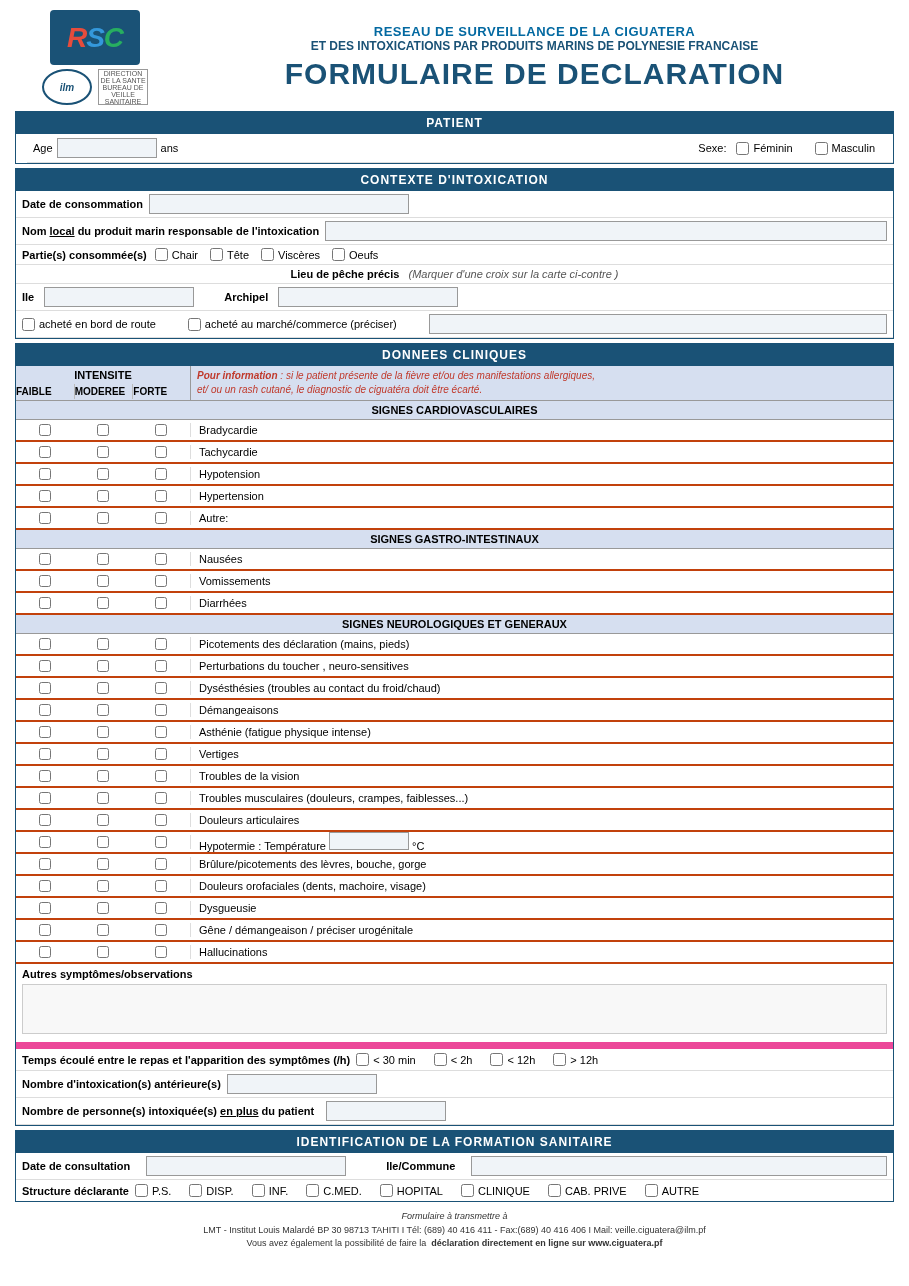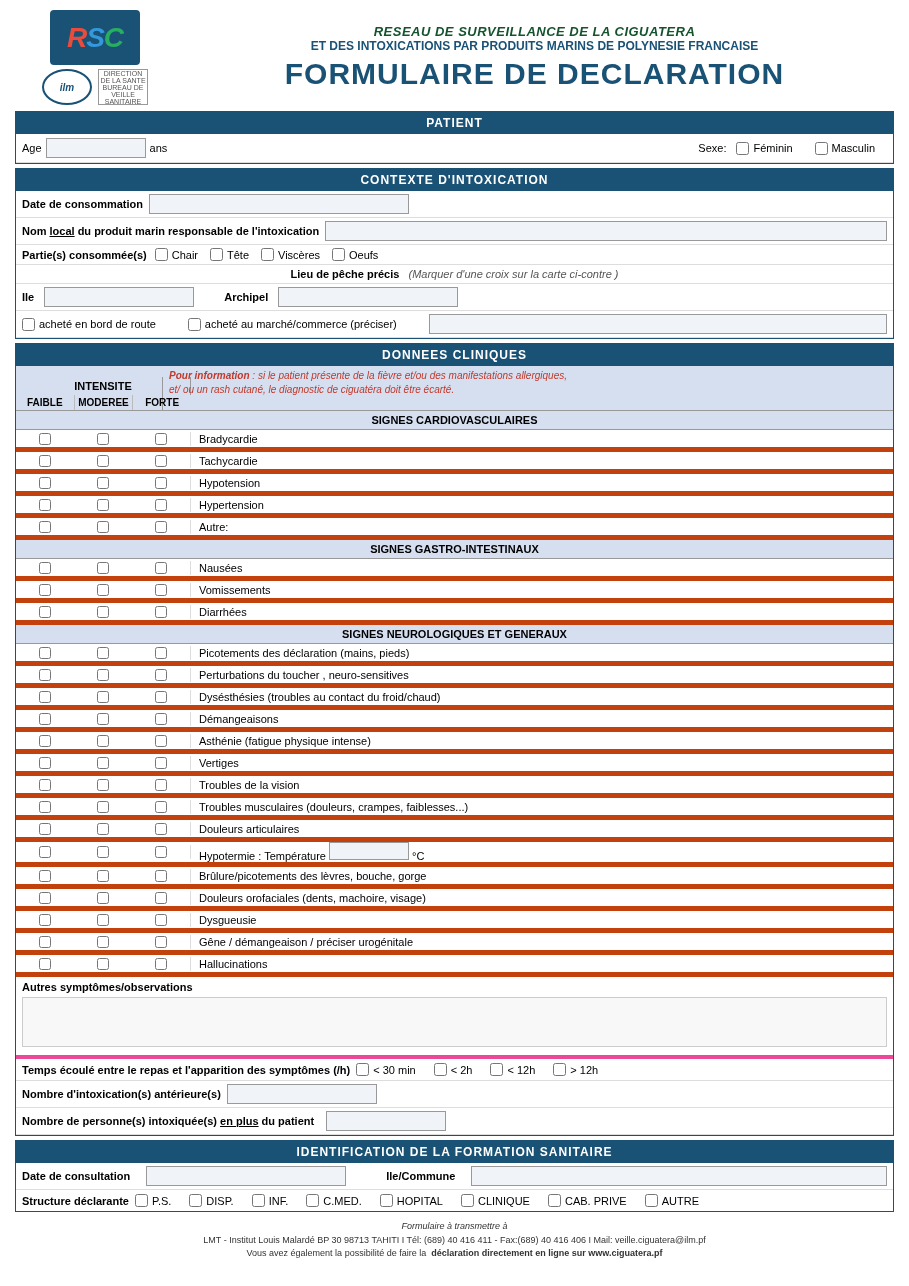--- a/index.html
+++ b/index.html
@@ -67,23 +67,22 @@
       color: #555;
       text-align: center;
     }
     .header-text {
       flex: 1;
       text-align: center;
     }
     .header-text .line1 {
       font-size: 13px;
       font-weight: bold;
-      color: #14532d;
+      color: #0369a1;
       letter-spacing: 0.5px;
-      font-style: italic;
     }
     .header-text .line2 {
       font-size: 12px;
       font-weight: bold;
       color: #1a5276;
       margin-bottom: 4px;
     }
     .header-text .main-title {
       font-size: 30px;
       font-weight: bold;
@@ -119,20 +118,21 @@
     }
     .checkbox-group input[type=checkbox] {
       width: 13px;
       height: 13px;
     }
     .row-patient {
       display: flex;
       align-items: center;
       padding: 4px 6px;
       border-bottom: 1px solid #ddd;
+      margin-left: 11px;
     }
     .age-section {
       display: flex;
       align-items: center;
       gap: 4px;
       flex: 1;
     }
     .sexe-section {
       display: flex;
       align-items: center;
@@ -192,21 +192,20 @@
       font-weight: bold;
       padding: 3px;
       font-size: 11px;
     }
     .intensite-sub {
       display: flex;
       width: 175px;
     }
     .intensite-sub-item {
       flex: 1;
-      text-align: center;
       border-right: 1px solid #bbb;
       font-weight: bold;
       font-size: 10px;
       padding: 2px 0;
     }
     .info-col {
       flex: 1;
       padding: 3px 6px;
       color: #c0392b;
       font-style: italic;
@@ -217,21 +216,21 @@
       background: #d6dff0;
       text-align: center;
       font-weight: bold;
       font-size: 11px;
       padding: 3px;
       border-bottom: 1px solid #999;
     }
     .sign-row {
       display: flex;
       align-items: center;
-      border-bottom: 5px solid #c2410c;
+      border-bottom: 2px solid #c2410c;
       min-height: 22px;
     }
     .checkboxes-col {
       width: 175px;
       display: flex;
       align-items: center;
       padding: 1px 0;
       border-right: 1px solid #ddd;
     }
     .cb-cell {
@@ -407,21 +406,21 @@
       <span>acheté au marché/commerce  (préciser)</span>
     </div>
     <div class="input-box-wide"></div>
   </div>
 </div>
 
 <div class="outer-border" style="margin-top:4px;">
   <div class="section-header">DONNEES CLINIQUES</div>
 
   <div class="clinical-header-row">
-    <div style="width:147px; border-right:1px solid #999;margin-top:11px;">
+    <div style="width:175px; border-right:1px solid #999;">
       <div class="intensite-col">INTENSITE</div>
       <div class="intensite-sub">
         <div class="intensite-sub-item">FAIBLE</div>
         <div class="intensite-sub-item">MODEREE</div>
         <div class="intensite-sub-item" style="border-right:none;">FORTE</div>
       </div>
     </div>
     <div class="info-col">
       <span>
         <span style="font-weight:bold;text-align:center;">Pour information</span> : si le patient présente de la fièvre et/ou des manifestations allergiques,<br>
@@ -765,21 +764,21 @@
       </div>
       <div class="sign-label">Hallucinations</div>
     </div>
   </div>
 
   <div style="padding: 4px 6px;">
     <div class="bold">Autres symptômes/observations</div>
     <div class="autres-obs-area"></div>
   </div>
 
-  <div class="temps-row" style="padding: 4px 6px; border-top:4px solid #ec4899;">
+  <div class="temps-row" style="padding: 4px 6px; border-top:7px solid #ec4899;">
     <label class="bold">Temps écoulé entre le repas et l'apparition des symptômes (/h)</label>
     <div class="checkbox-group">
       <input type="checkbox" style="">
       <span>&lt; 30 min</span>
     </div>
     <div class="checkbox-group">
       <input type="checkbox" style="">
       <span>&lt; 2h</span>
     </div>
     <div class="checkbox-group">

